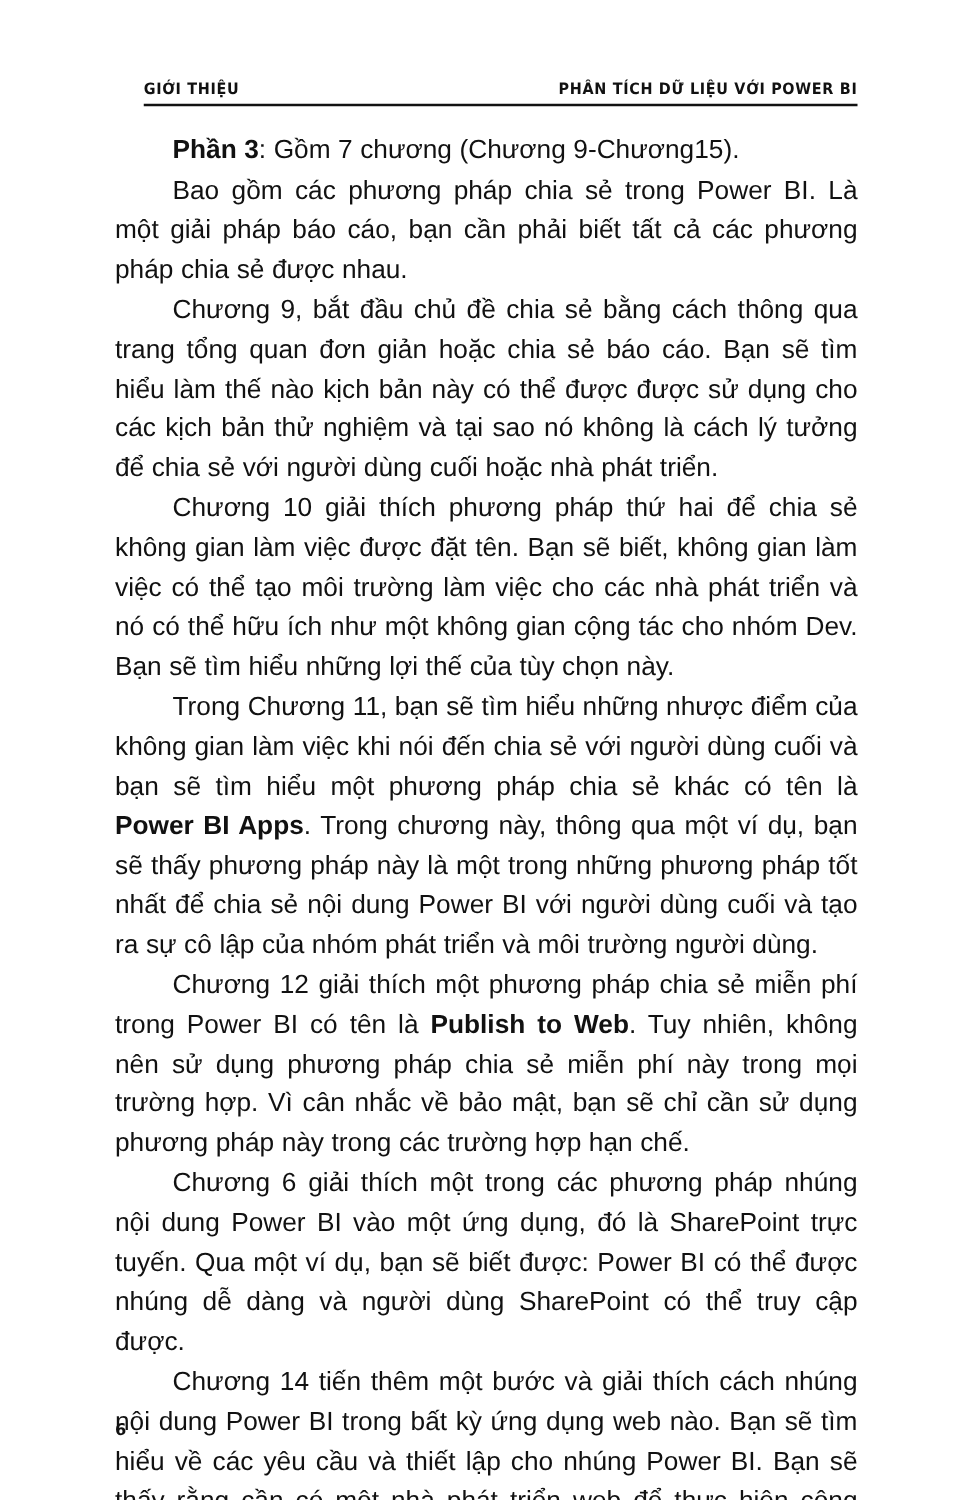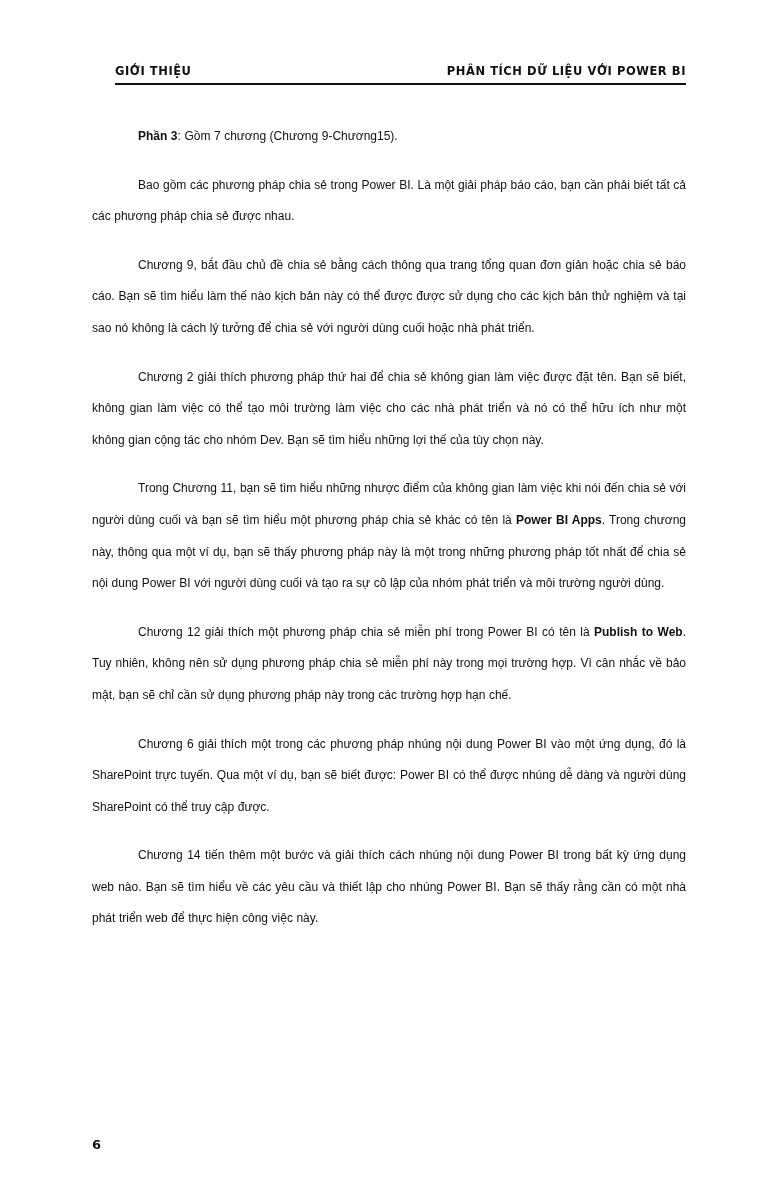--- a/index.html
+++ b/index.html
@@ -56,24 +56,24 @@
   }
 
   
   .content {
     position: absolute;
     top: 104px;
     left: 92px;
     width: 594px;
   }
   p.para {
-    margin: 17px 0 1px 0;
+    margin: 0 0 1px 0;
     text-align: justify;
     text-justify: inter-word;
-    font-size: 12px;
+    font-size: 21px;
     line-height: 31.6px;
     text-indent: 46px;
     hyphens: none;
     word-spacing: 0.2px;
   }
   p.para.first {
     text-indent: 46px;
   }
   b, strong {
     font-weight: bold;
@@ -102,21 +102,21 @@
   </div>
 
   <div class="content">
 
     <p class="para first"><b>Phần 3</b><span>: Gồm 7 chương (Chương 9-Chương15).</span></p>
 
     <p class="para">Bao gồm các phương pháp chia sẻ trong Power BI. Là một giải pháp báo cáo, bạn cần phải biết tất cả các phương pháp chia sẻ được nhau.</p>
 
     <p class="para">Chương 9, bắt đầu chủ đề chia sẻ bằng cách thông qua trang tổng quan đơn giản hoặc chia sẻ báo cáo. Bạn sẽ tìm hiểu làm thế nào kịch bản này có thể được được sử dụng cho các kịch bản thử nghiệm và tại sao nó không là cách lý tưởng để chia sẻ với người dùng cuối hoặc nhà phát triển.</p>
 
-    <p class="para">Chương 2 giải thích phương pháp thứ hai để chia sẻ không gian làm việc được đặt tên. Bạn sẽ biết, không gian làm việc có thể tạo môi trường làm việc cho các nhà phát triển và nó có thể hữu ích như một không gian cộng tác cho nhóm Dev. Bạn sẽ tìm hiểu những lợi thế của tùy chọn này.</p>
+    <p class="para">Chương 10 giải thích phương pháp thứ hai để chia sẻ không gian làm việc được đặt tên. Bạn sẽ biết, không gian làm việc có thể tạo môi trường làm việc cho các nhà phát triển và nó có thể hữu ích như một không gian cộng tác cho nhóm Dev. Bạn sẽ tìm hiểu những lợi thế của tùy chọn này.</p>
 
     <p class="para"><span>Trong Chương 11, bạn sẽ tìm hiểu những nhược điểm của không gian làm việc khi nói đến chia sẻ với người dùng cuối và bạn sẽ tìm hiểu một phương pháp chia sẻ khác có tên là </span><b>Power BI Apps</b><span>. Trong chương này, thông qua một ví dụ, bạn sẽ thấy phương pháp này là một trong những phương pháp tốt nhất để chia sẻ nội dung Power BI với người dùng cuối và tạo ra sự cô lập của nhóm phát triển và môi trường người dùng.</span></p>
 
     <p class="para"><span>Chương 12 giải thích một phương pháp chia sẻ miễn phí trong Power BI có tên là </span><b>Publish to Web</b><span>. Tuy nhiên, không nên sử dụng phương pháp chia sẻ miễn phí này trong mọi trường hợp. Vì cân nhắc về bảo mật, bạn sẽ chỉ cần sử dụng phương pháp này trong các trường hợp hạn chế.</span></p>
 
     <p class="para">Chương 6 giải thích một trong các phương pháp nhúng nội dung Power BI vào một ứng dụng, đó là SharePoint trực tuyến. Qua một ví dụ, bạn sẽ biết được: Power BI có thể được nhúng dễ dàng và người dùng SharePoint có thể truy cập được.</p>
 
     <p class="para">Chương 14 tiến thêm một bước và giải thích cách nhúng nội dung Power BI trong bất kỳ ứng dụng web nào. Bạn sẽ tìm hiểu về các yêu cầu và thiết lập cho nhúng Power BI. Bạn sẽ thấy rằng cần có một nhà phát triển web để thực hiện công việc này.</p>
 
 

